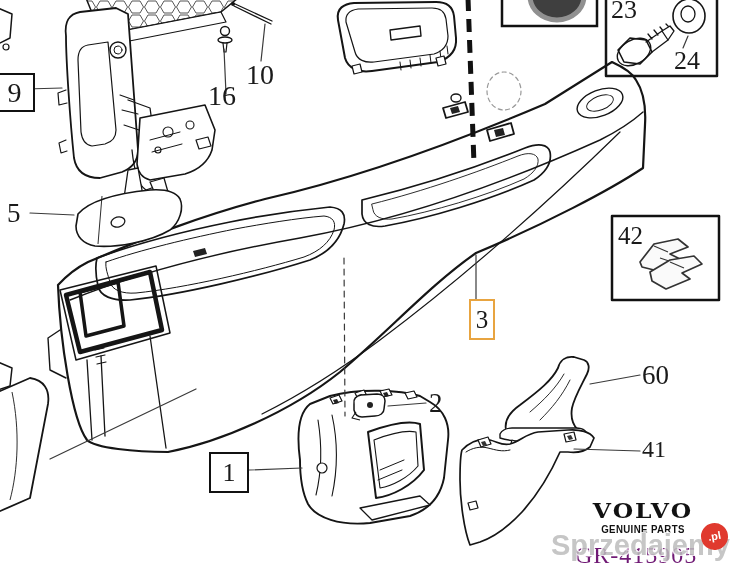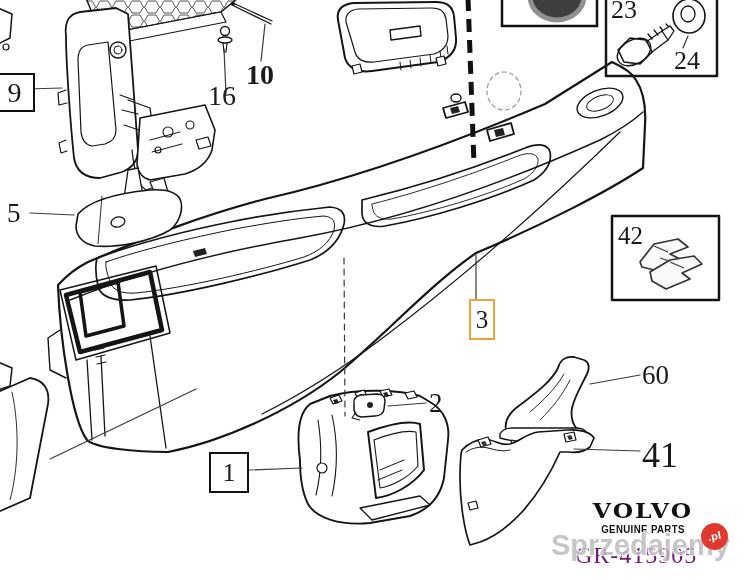--- a/index.html
+++ b/index.html
@@ -220,39 +220,39 @@
       <path d="M574,449 L640,451"></path>
       <path d="M50,459 L196,389"></path>
       <path d="M344,258 L345,416" stroke-dasharray="6 5"></path>
     </g>
   </svg>
 
   <div class="part-label boxed" style="left:-14px;top:73px;width:37px;height:35px;font-size:28px;padding-left:8px;">9</div>
 
   <div class="part-label" style="left:208px;top:82px;font-size:28px;">16</div>
 
-  <div class="part-label" style="left:246px;top:61px;font-size:28px;font-weight:bold;">10</div>
+  <div class="part-label" style="left:246px;top:61px;font-size:28px;">10</div>
 
   <div class="part-label" style="left:7px;top:200px;font-size:27px;">5</div>
 
   <div class="part-label" style="left:611px;top:-3px;font-size:26px;">23</div>
 
   <div class="part-label" style="left:674px;top:48px;font-size:26px;">24</div>
 
   <div class="part-label" style="left:618px;top:223px;font-size:25px;">42</div>
 
   <div class="part-label boxed-highlight" style="left:469px;top:299px;width:22px;height:37px;font-size:25px;">3</div>
 
   <div class="part-label" style="left:429px;top:390px;font-size:27px;">2</div>
 
   <div class="part-label boxed" style="left:209px;top:452px;width:36px;height:37px;font-size:26px;">1</div>
 
   <div class="part-label" style="left:642px;top:362px;font-size:27px;">60</div>
 
-  <div class="part-label" style="left:642px;top:437px;font-size:36px;">41</div>
+  <div class="part-label" style="left:642px;top:437px;font-size:24px;">41</div>
 
   <div class="diagram-code">GR-415905</div>
 
   <div class="brand-logo">VOLVO</div>
   <div class="brand-tagline">GENUINE PARTS</div>
 
   <div class="watermark-text">Sprzedajemy</div>
   <div class="watermark-badge">.pl</div>
 
 </div>

